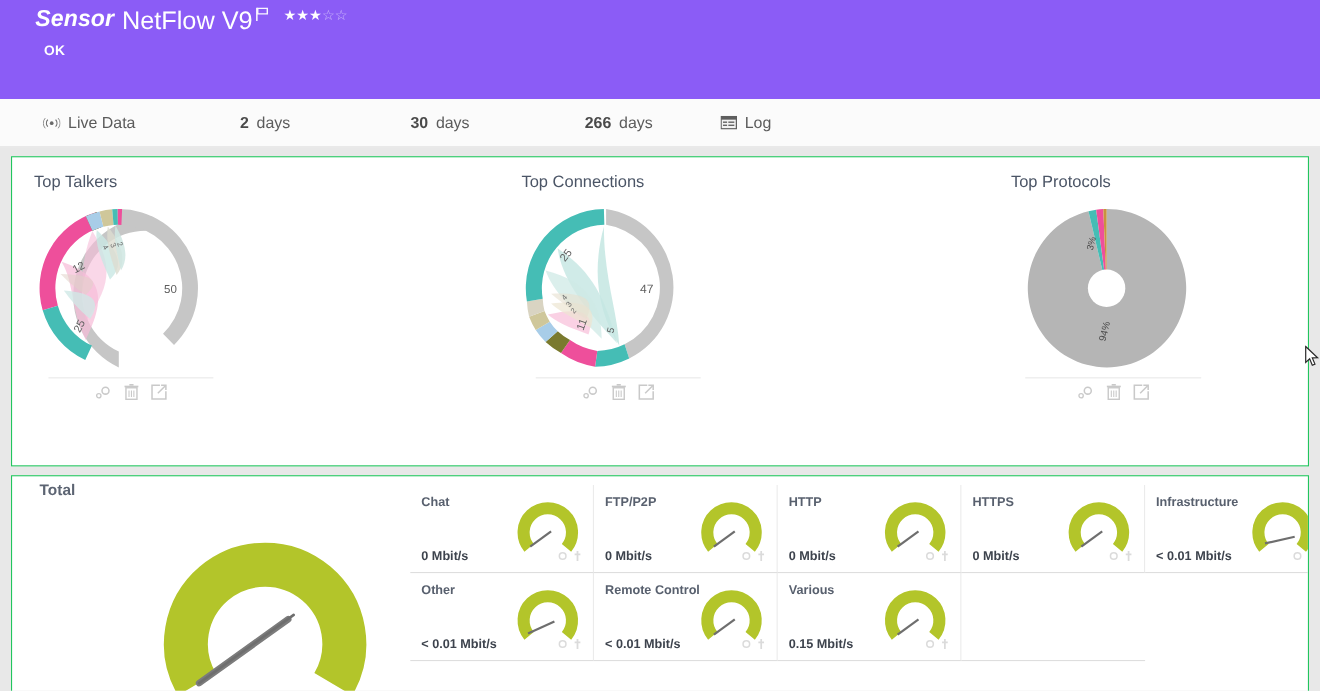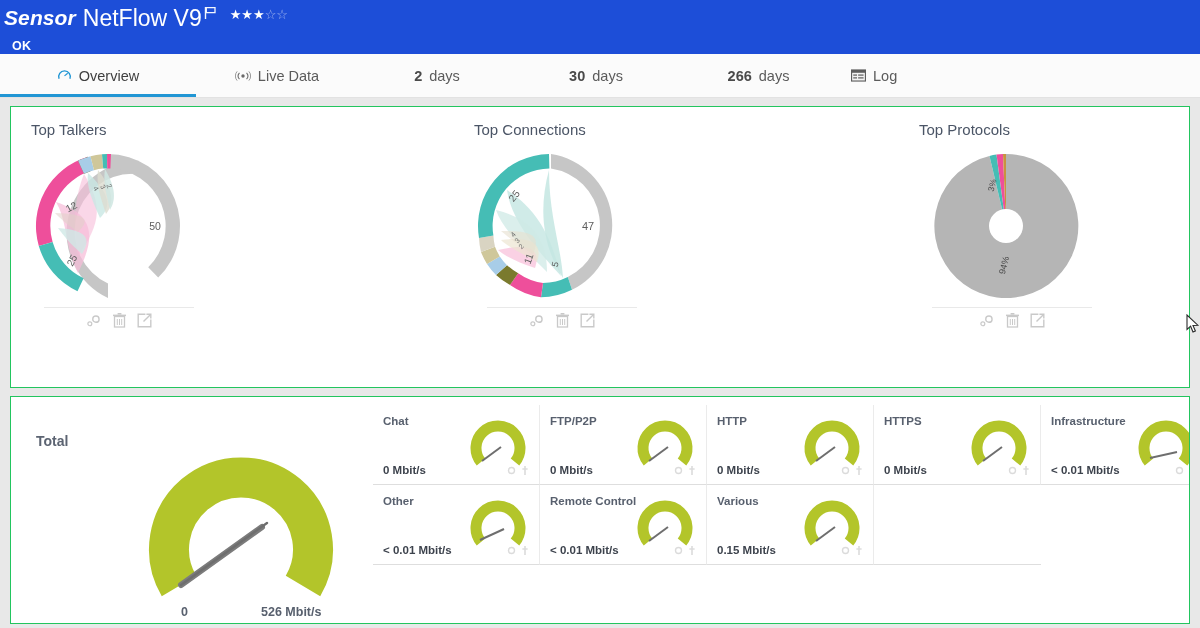--- a/index.html
+++ b/index.html
@@ -5,24 +5,24 @@
   * { box-sizing: border-box; margin: 0; padding: 0; }
   html, body {
     width: 1200px; height: 628px;
     background: #e8e8e8;
     font-family: "Liberation Sans", sans-serif;
     overflow: hidden;
   }
 
   
   .header {
-    height: 54px;
-    background: #1d4ed8;
+    height: 90px;
+    background: #8b5cf6;
     position: relative;
-    padding: 4px 0 0 4px;
+    padding: 4px 0 0 32px;
   }
   .title-row { display: flex; align-items: flex-start; height: 30px; }
   .title-sensor {
     font-style: italic; font-weight: bold; font-size: 21px;
     color: #ffffff; letter-spacing: .1px; line-height: 28px;
   }
   .title-name {
     font-size: 23px; color: #ffffff; line-height: 28px; margin-left: 7px;
     font-weight: 400;
   }
@@ -70,21 +70,21 @@
   .chart-block { position: absolute; top: 14px; }
   .chart-canvas { position: relative; margin-top: 8px; }
   .chart-actions {
     position: absolute; display: flex; gap: 11px; align-items: center;
     border-top: 1px solid #e9e9e9; padding-top: 5px;
   }
   .act-ic { opacity: .45; cursor: pointer; }
 
   
   .total-label {
-    position: absolute; left: 25px; top: 36px;
+    position: absolute; left: 25px; top: 4px;
     font-size: 14px; font-weight: bold; color: #5c6472;
   }
   .total-gauge { position: absolute; left: 130px; top: 26px; }
   .total-scale {
     position: absolute; top: 208px; font-size: 12.5px; color: #58606e; font-weight: bold;
   }
 
   .mini-grid {
     position: absolute; left: 362px; top: 8px; right: -60px;
     display: grid; grid-template-columns: repeat(5, 167px);
@@ -120,29 +120,20 @@
       </svg>
     </span>
     <span class="stars">
       <span class="star">★</span><span class="star">★</span><span class="star">★</span><span class="star off">☆</span><span class="star off">☆</span>
     </span>
   </div>
   <div class="status-ok">OK</div>
 </div>
 
 <div class="tabbar">
-  <div class="tab active" style="width:196px">
-    <span class="tab-ic">
-      <svg width="15" height="15" viewBox="0 0 16 16">
-        <path d="M2.2 11.5 A6.2 6.2 0 1 1 13.8 11.5" fill="none" stroke="#2196d4" stroke-width="1.5"></path>
-        <path d="M8 8.4 L11.4 5.6" stroke="#2196d4" stroke-width="1.3"></path>
-      </svg>
-    </span>
-    <span class="tlabel">Overview</span>
-  </div>
 
   <div class="tab" style="width:162px">
     <span class="tab-ic">
       <svg width="16" height="12" viewBox="0 0 18 12">
         <circle cx="9" cy="6" r="1.9" fill="#6a6a6a"></circle>
         <path d="M5 2.4 A5.4 5.4 0 0 0 5 9.6" fill="none" stroke="#6a6a6a" stroke-width="1.2"></path>
         <path d="M13 2.4 A5.4 5.4 0 0 1 13 9.6" fill="none" stroke="#6a6a6a" stroke-width="1.2"></path>
         <path d="M2.4 0.8 A7.8 7.8 0 0 0 2.4 11.2" fill="none" stroke="#8c8c8c" stroke-width="1"></path>
         <path d="M15.6 0.8 A7.8 7.8 0 0 1 15.6 11.2" fill="none" stroke="#8c8c8c" stroke-width="1"></path>
       </svg>

